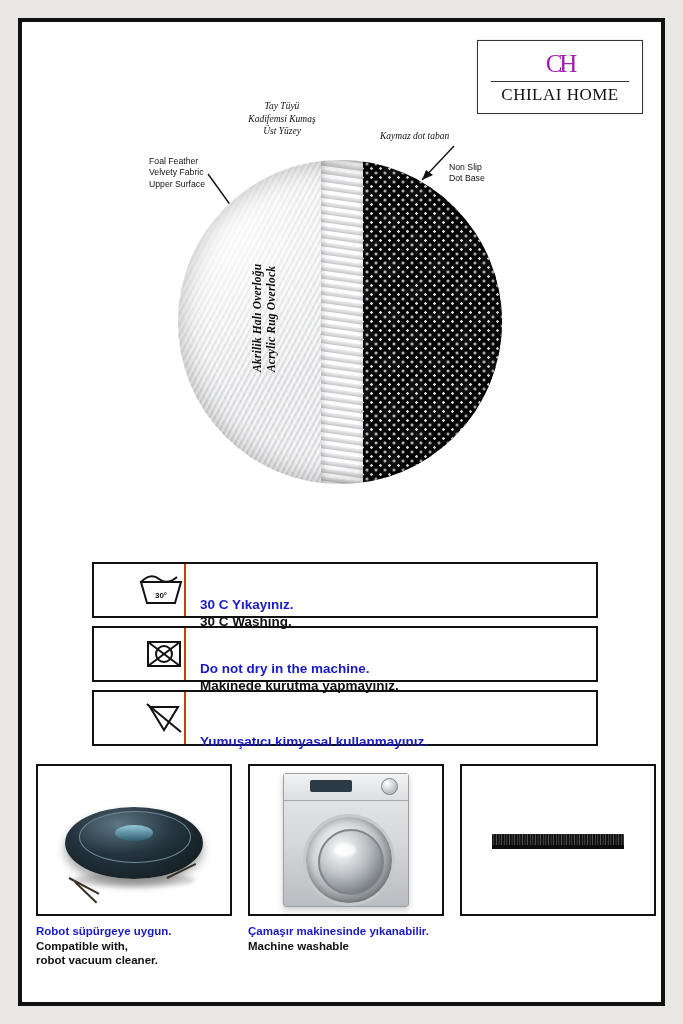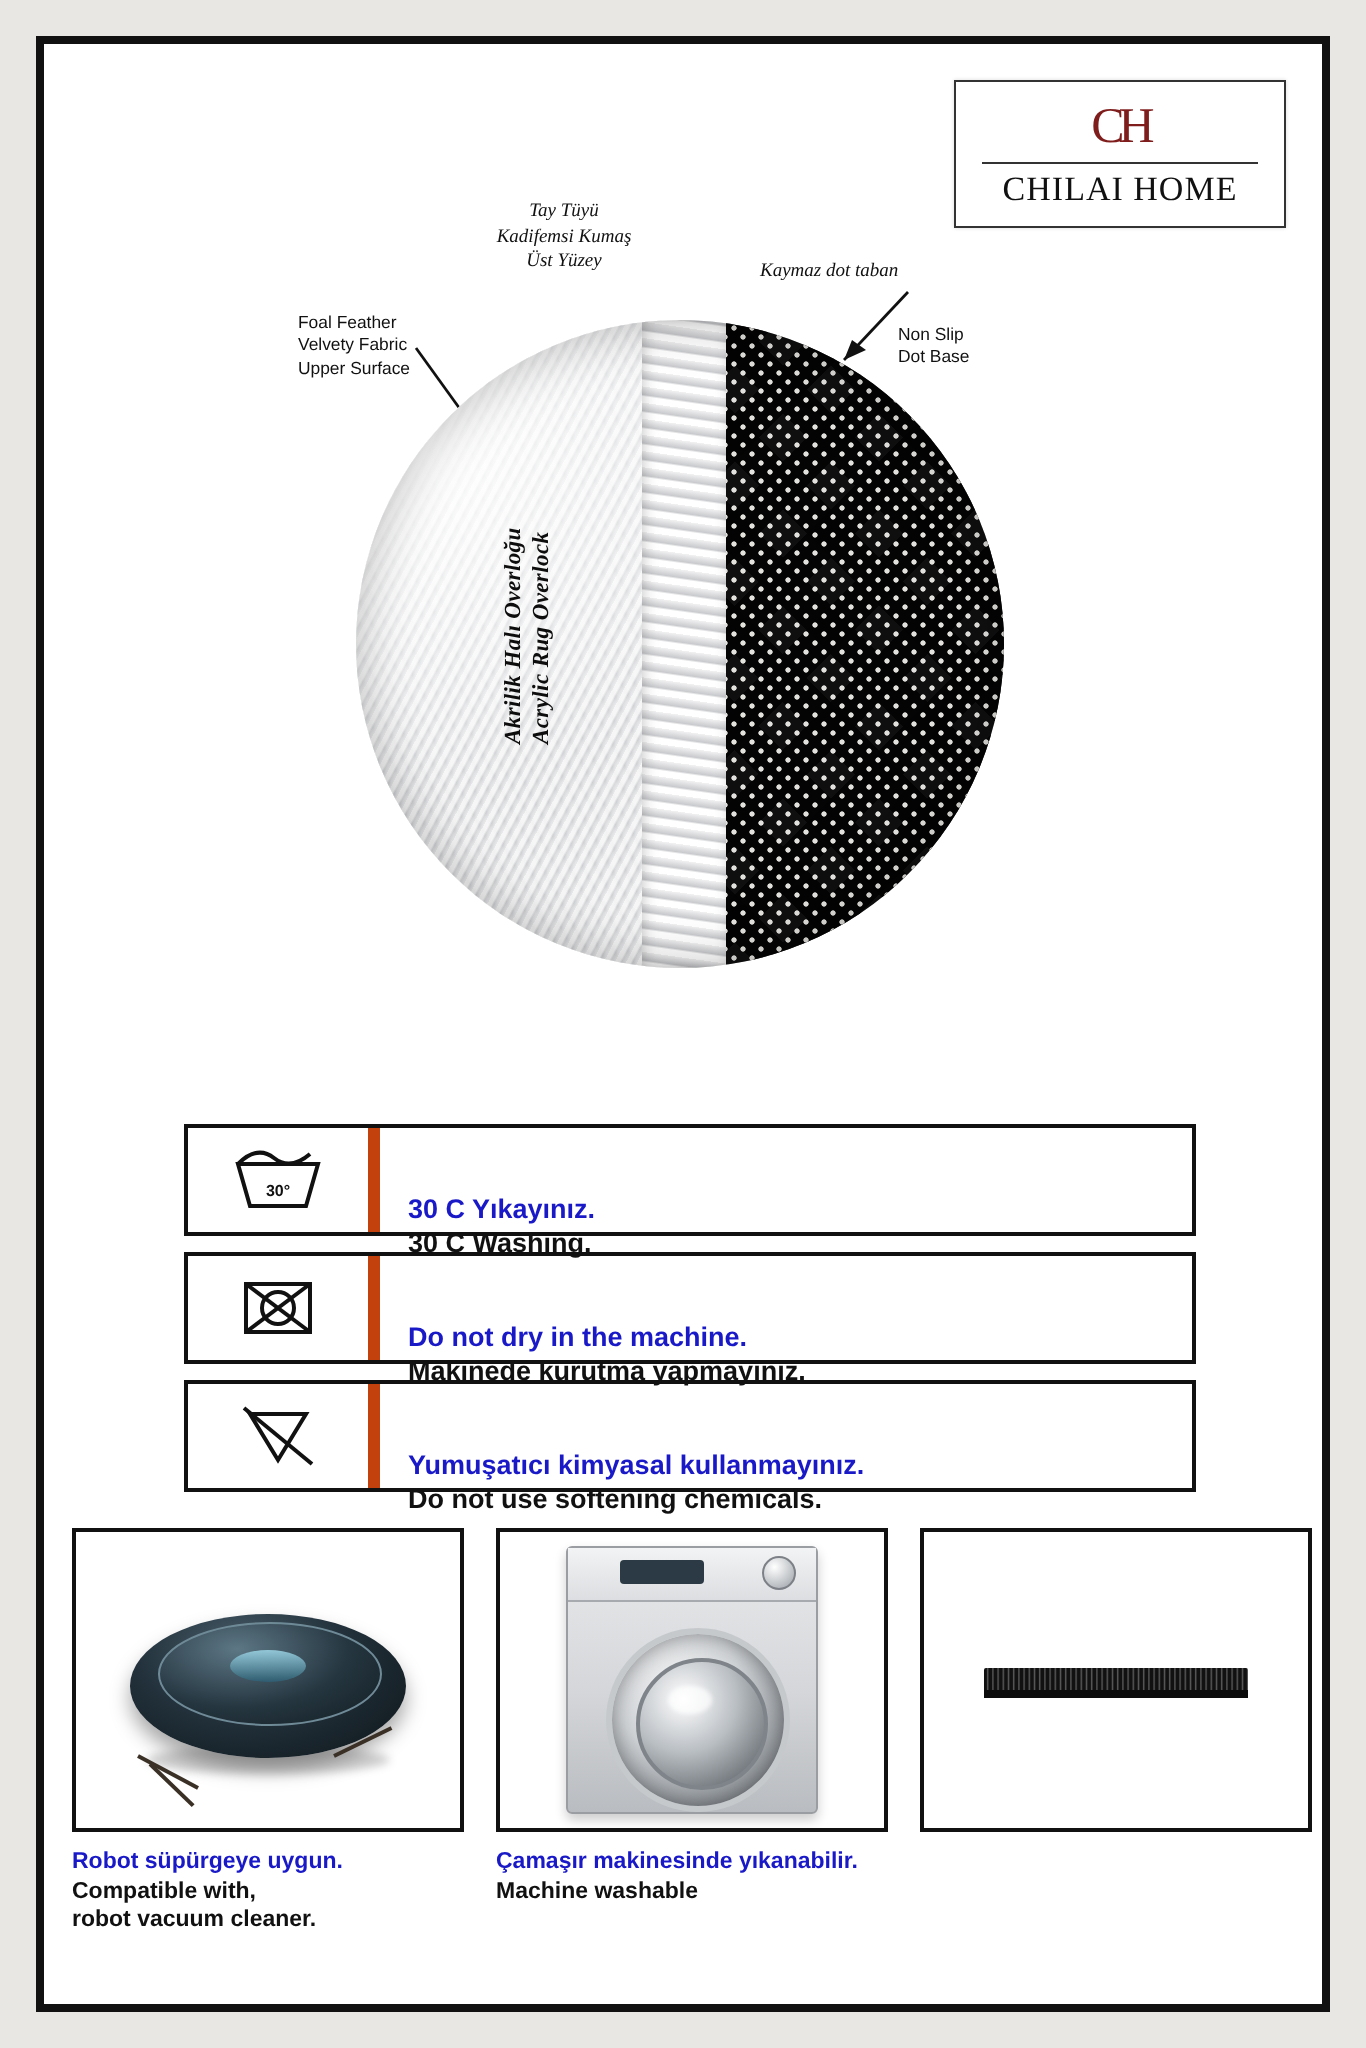--- a/index.html
+++ b/index.html
@@ -42,21 +42,21 @@
     display: flex;
     flex-direction: column;
     align-items: center;
     justify-content: center;
     box-shadow: 0 0 2px rgba(0,0,0,0.15);
   }
   .logo-mark {
     font-family: "Liberation Serif", serif;
     font-size: 25px;
     letter-spacing: -3px;
-    color: #7f1d1d;
+    color: #a21caf;
     line-height: 1;
     margin-bottom: 2px;
   }
   .logo-rule {
     width: 138px;
     height: 1px;
     background: #333;
     margin: 3px 0 4px 0;
   }
   .logo-name {
@@ -173,22 +173,22 @@
     height: 52px;
     margin-bottom: 8px;
     background: #fff;
   }
   .care-icon {
     width: 90px;
     min-width: 90px;
     height: 100%;
     display: flex;
     align-items: center;
-    justify-content: center;
-    border-right: 6px solid #c2410c;
+    justify-content: flex-end;
+    border-right: 2px solid #c2410c;
   }
   .care-text {
     padding-left: 14px;
     line-height: 1.25;
   }
   .care-text .tr {
     color: #1919c8;
     font-weight: bold;
     font-size: 13.5px;
     display: block;
@@ -436,21 +436,20 @@
 
       <div class="care-row">
         <div class="care-icon">
           <svg width="40" height="34" viewBox="0 0 40 34">
             <path d="M6 6 L34 6 L20 29 Z" fill="none" stroke="#111" stroke-width="2"></path>
             <line x1="3" y1="3" x2="37" y2="31" stroke="#111" stroke-width="2"></line>
           </svg>
         </div>
         <div class="care-text">
           <span class="tr">Yumuşatıcı kimyasal kullanmayınız.</span>
-          <span class="en">Do not use softening chemicals.</span>
         </div>
       </div>
 
     </div>
 
     <div class="features">
 
       <div class="feature">
         <div class="feature-box">
           <div class="robot">

